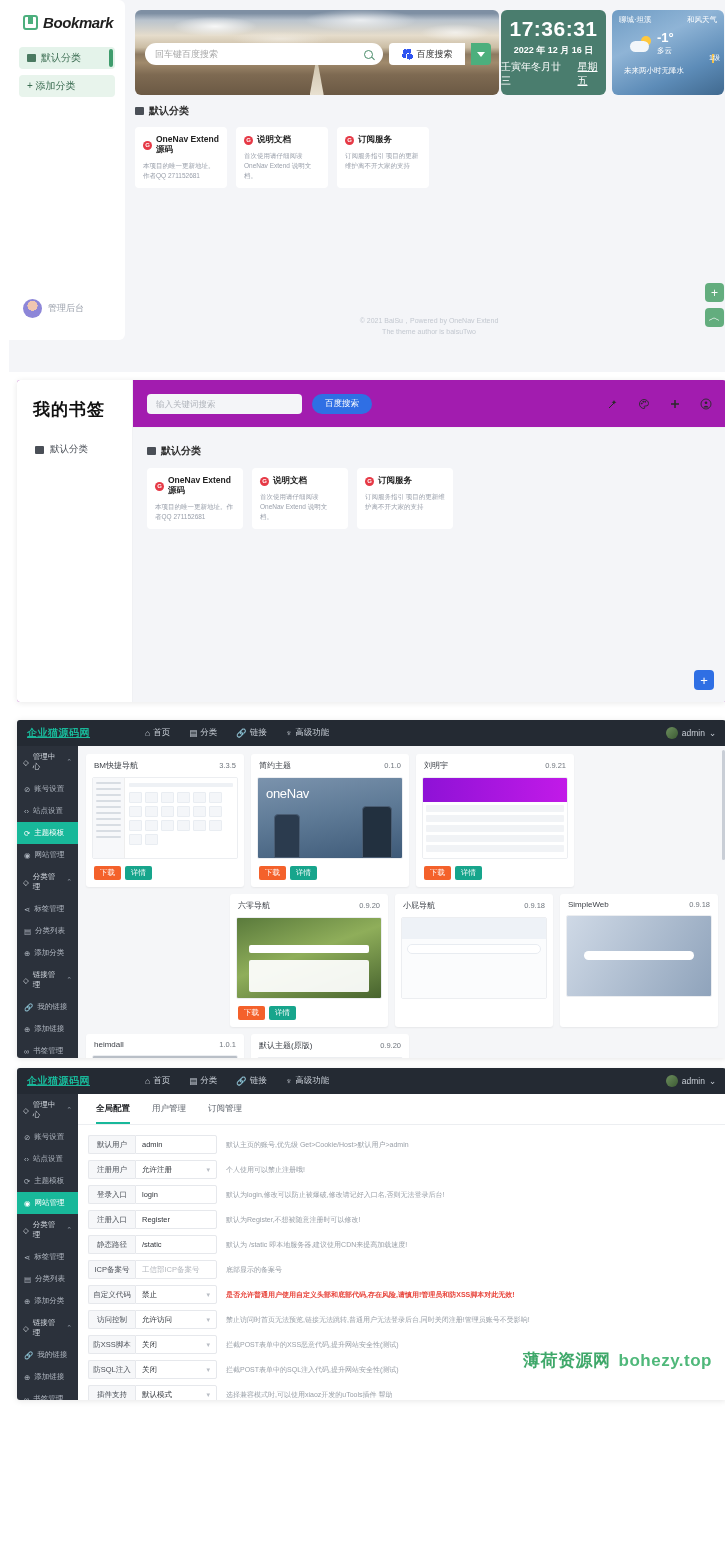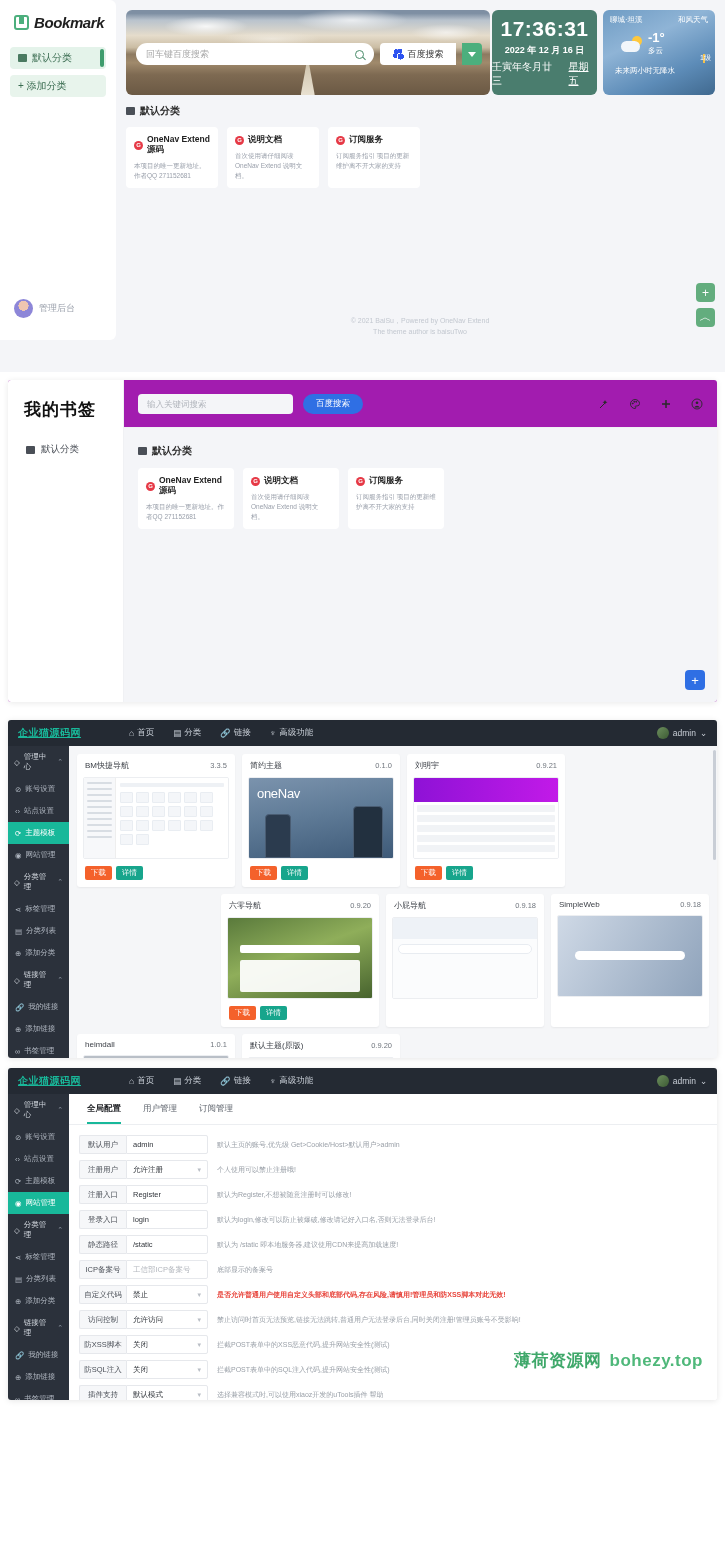--- a/index.html
+++ b/index.html
@@ -4,21 +4,21 @@
 <style>
   * { box-sizing: border-box; margin: 0; padding: 0; }
   body {
     width: 725px;
     background: #ffffff;
     font-family: "Liberation Sans", "DejaVu Sans", sans-serif;
     font-size: 11px;
     color: #333;
     -webkit-font-smoothing: antialiased;
   }
-  .page { width: 652px; position: relative; }
+  .page { width: 652px; position: relative; padding-left: 9px; }
 
   
   .sec1 { position: relative; width: 725px; height: 372px; background: #f4f5f8; overflow: hidden; }
   .s1-sidebar {
     position: absolute; left: 0; top: 0; width: 116px; height: 340px;
     background: #fff; border-radius: 0 6px 6px 0;
   }
   .s1-logo {
     display: flex; align-items: center; gap: 5px;
     padding: 14px 0 12px 14px; font-weight: bold; font-size: 15px;
@@ -178,21 +178,21 @@
   .s2-card { width: 96px; background: #fff; border-radius: 4px; padding: 7px 8px; }
   .s2-card .ct { display: flex; align-items: center; gap: 4px; font-size: 8.5px; font-weight: bold; color: #222; }
   .s2-card .cd { font-size: 6.5px; color: #9aa0ab; line-height: 1.55; margin-top: 5px; }
   .s2-fab { position: absolute; right: 12px; bottom: 12px; width: 20px; height: 20px; border-radius: 4px; background: #2f6fe4; color: #fff; display: flex; align-items: center; justify-content: center; font-size: 13px; }
   .s2-marker { position: absolute; left: 3px; top: 786px; width: 9px; height: 9px; background: #1278c4; clip-path: polygon(0 0, 100% 0, 0 100%); }
   .s2-band { position: absolute; left: 0; right: 0; top: 782px; height: 8px; background: #eef0f3; }
 
   
   .sec3 { position: relative; width: 725px; height: 348px; background: #fff; }
   .s3-wrap { position: absolute; left: 8px; top: 0; right: 8px; bottom: 10px; background: #f5f6f8; border-radius: 3px; overflow: hidden; box-shadow: 0 1px 6px rgba(0,0,0,.1); }
-  .nav-top { height: 26px; background: #242a33; display: flex; align-items: center; padding: 0 10px; gap: 9px; }
+  .nav-top { height: 26px; background: #242a33; display: flex; align-items: center; padding: 0 10px; gap: 16px; }
   .nav-brand { color: #19b89a; font-size: 10px; font-weight: bold; text-decoration: underline; letter-spacing: 0.5px; }
   .nav-links { display: flex; gap: 19px; margin-left: 39px; }
   .nav-links a { color: #c8ced6; font-size: 8.5px; text-decoration: none; display: flex; align-items: center; gap: 3px; }
   .nav-user { margin-left: auto; display: flex; align-items: center; gap: 4px; color: #c8ced6; font-size: 8.5px; }
   .nav-avatar { width: 12px; height: 12px; border-radius: 50%; background: linear-gradient(135deg,#6d8f5e,#3c5a33); }
   .s3-side { position: absolute; left: 0; top: 26px; width: 61px; bottom: 0; background: #2b313b; }
   .menu-group { display: flex; align-items: center; gap: 4px; padding: 6px 6px 6px 6px; font-size: 7.5px; color: #d5dae1; }
   .menu-group .chev { margin-left: auto; font-size: 7px; color: #8e96a1; }
   .menu-item { display: flex; align-items: center; gap: 4px; padding: 6px 4px 6px 7px; font-size: 7.5px; color: #aeb5bf; }
   .menu-item.active { background: #18b89a; color: #fff; }
@@ -800,33 +800,33 @@
           <div class="frow">
               <div class="flab">注册用户</div>
               <div class="fval">
                 <span>允许注册</span>
                 <span class="car">▾</span>
               </div>
               <div class="fhint">个人使用可以禁止注册哦!</div>
             </div>
 
           <div class="frow">
+              <div class="flab">登录入口</div>
+              <div class="fval">
+                <span>login</span>
+              </div>
+              <div class="fhint">默认为login,修改可以防止被爆破,修改请记好入口名,否则无法登录后台!</div>
+            </div>
+
+          <div class="frow">
               <div class="flab">注册入口</div>
               <div class="fval">
                 <span>Register</span>
               </div>
               <div class="fhint">默认为Register,不想被随意注册时可以修改!</div>
-            </div>
-
-          <div class="frow">
-              <div class="flab">登录入口</div>
-              <div class="fval">
-                <span>login</span>
-              </div>
-              <div class="fhint">默认为login,修改可以防止被爆破,修改请记好入口名,否则无法登录后台!</div>
             </div>
 
           <div class="frow">
               <div class="flab">静态路径</div>
               <div class="fval">
                 <span>/static</span>
               </div>
               <div class="fhint">默认为 /static 即本地服务器,建议使用CDN来提高加载速度!</div>
             </div>
 

